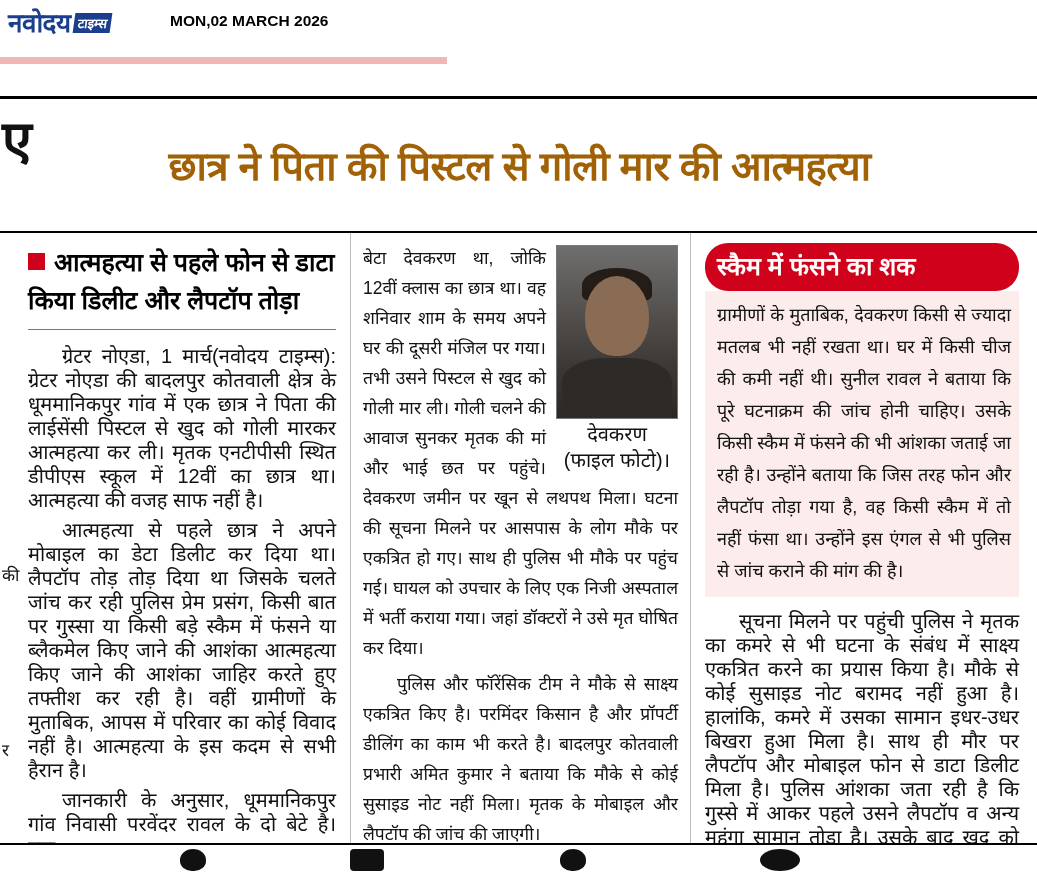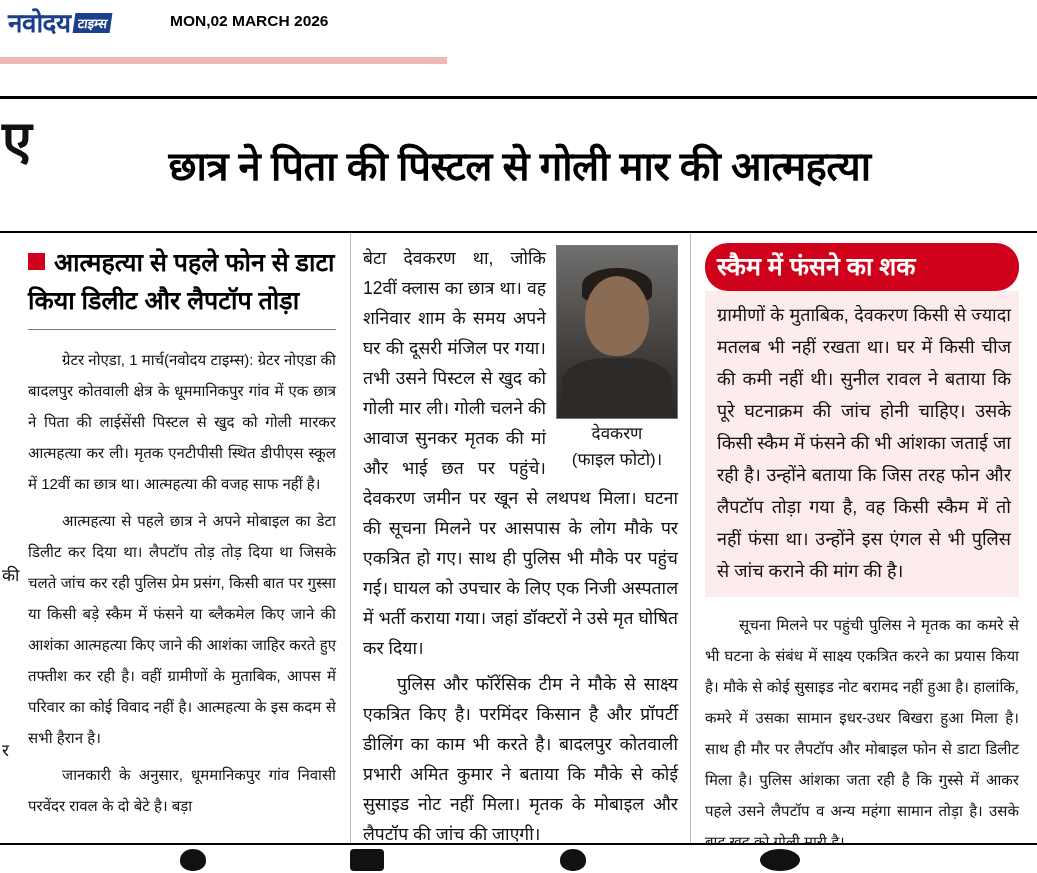--- a/index.html
+++ b/index.html
@@ -101,21 +101,21 @@
     line-height: 54px;
   }
   .headline {
     text-align: center;
     font-family: "Liberation Sans", sans-serif;
     font-weight: bold;
     font-size: 40px;
     line-height: 56px;
     letter-spacing: -0.5px;
     padding: 12px 28px 10px 30px;
-    color: #000000;
+    color: #a16207;
   }
 
   
   .columns {
     display: flex;
     border-top: 2px solid #000;
     margin-top: 4px;
     height: 700px;
   }
   .col {
@@ -143,22 +143,22 @@
     vertical-align: 1px;
   }
   .subhead-rule {
     border: none;
     border-top: 1px solid #777;
     margin: 10px 0 14px 0;
   }
 
   p.body {
     font-family: "Liberation Sans", sans-serif;
-    font-size: 15px;
-    line-height: 31px;
+    font-size: 20px;
+    line-height: 24px;
     text-align: justify;
     text-justify: inter-word;
     margin: 0 0 6px 0;
     color: #111;
     text-indent: 34px;
   }
   p.body.noindent { text-indent: 0; }
 
   .col2 p.body { font-size: 17.5px; line-height: 30px; }
 
@@ -210,21 +210,21 @@
     left: 50%;
     bottom: 0;
     width: 110px;
     height: 60px;
     margin-left: -55px;
     background: #2d2a27;
     border-radius: 40% 40% 0 0;
   }
   .photo-caption {
     font-family: "Liberation Sans", sans-serif;
-    font-size: 17px;
+    font-size: 20px;
     line-height: 22px;
     text-align: center;
     margin-top: 4px;
   }
 
   
   .redbar {
     background: #d0021b;
     color: #fff;
     font-family: "Liberation Sans", sans-serif;

